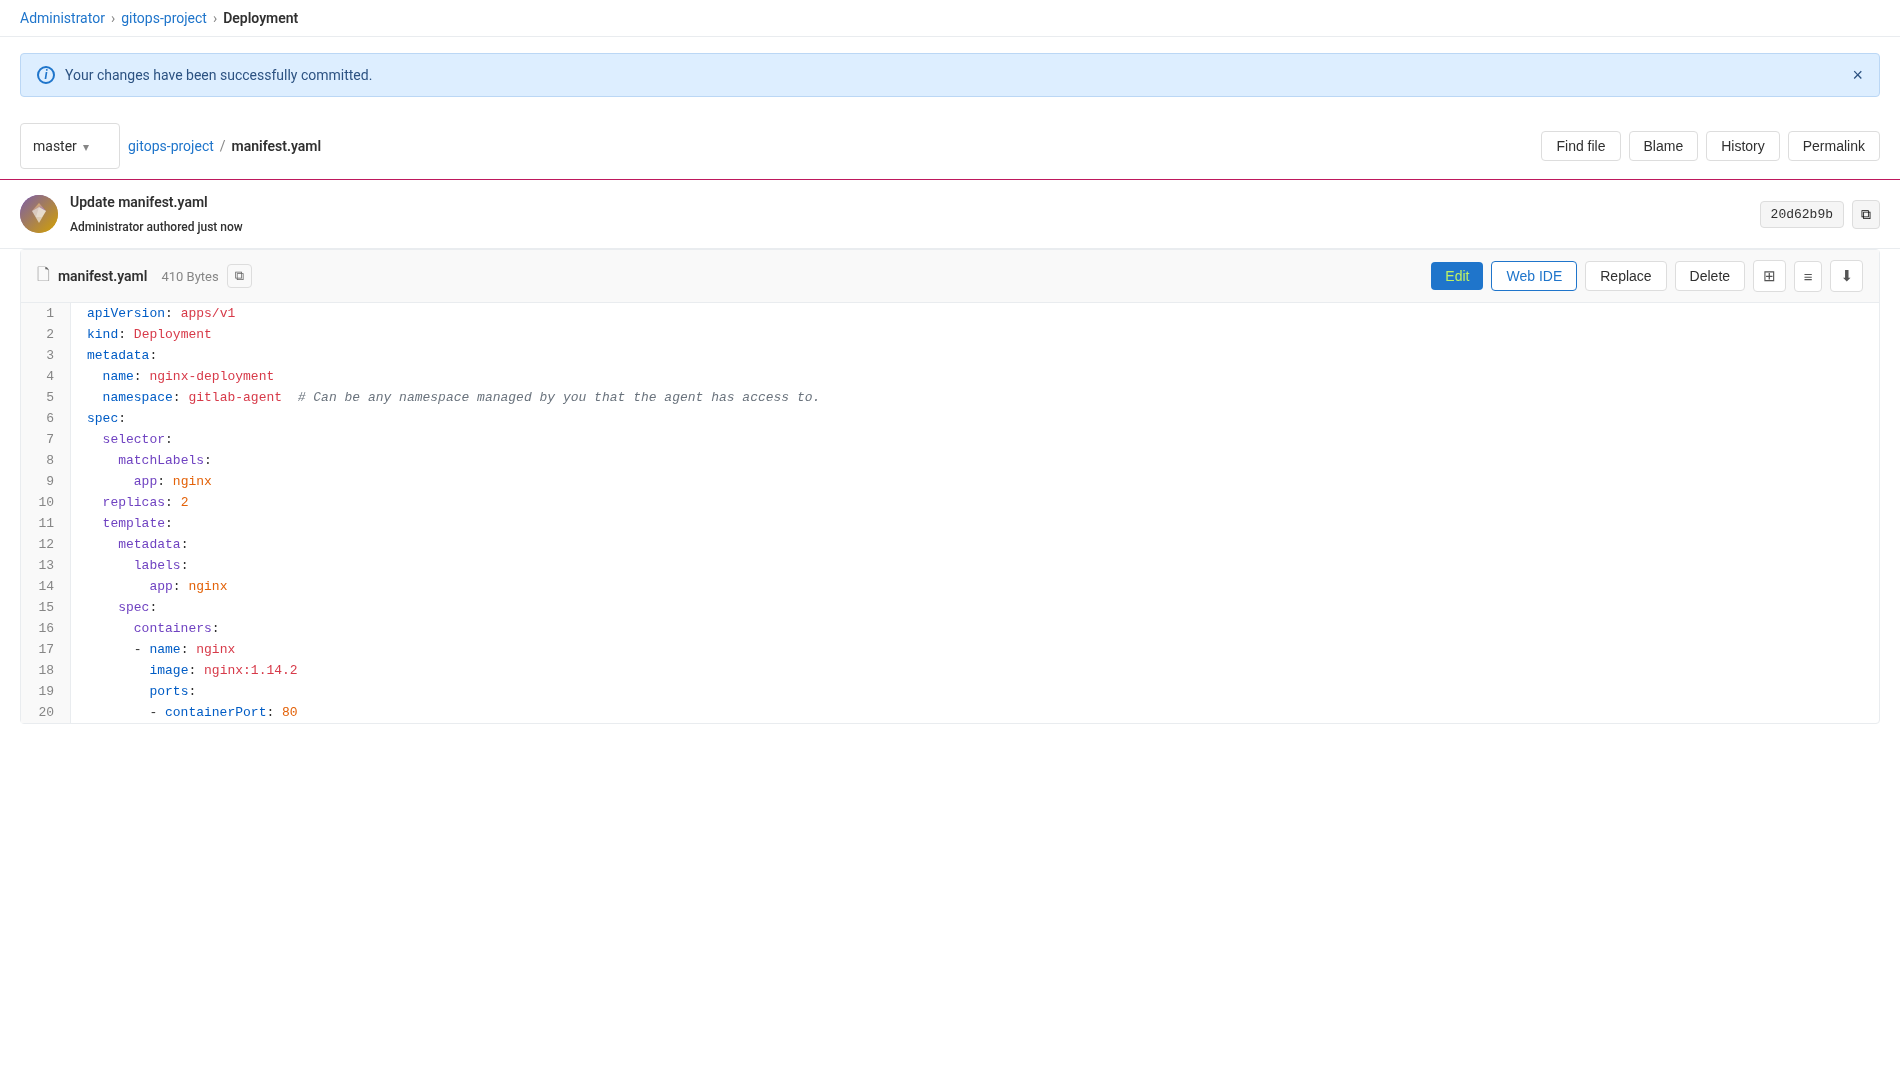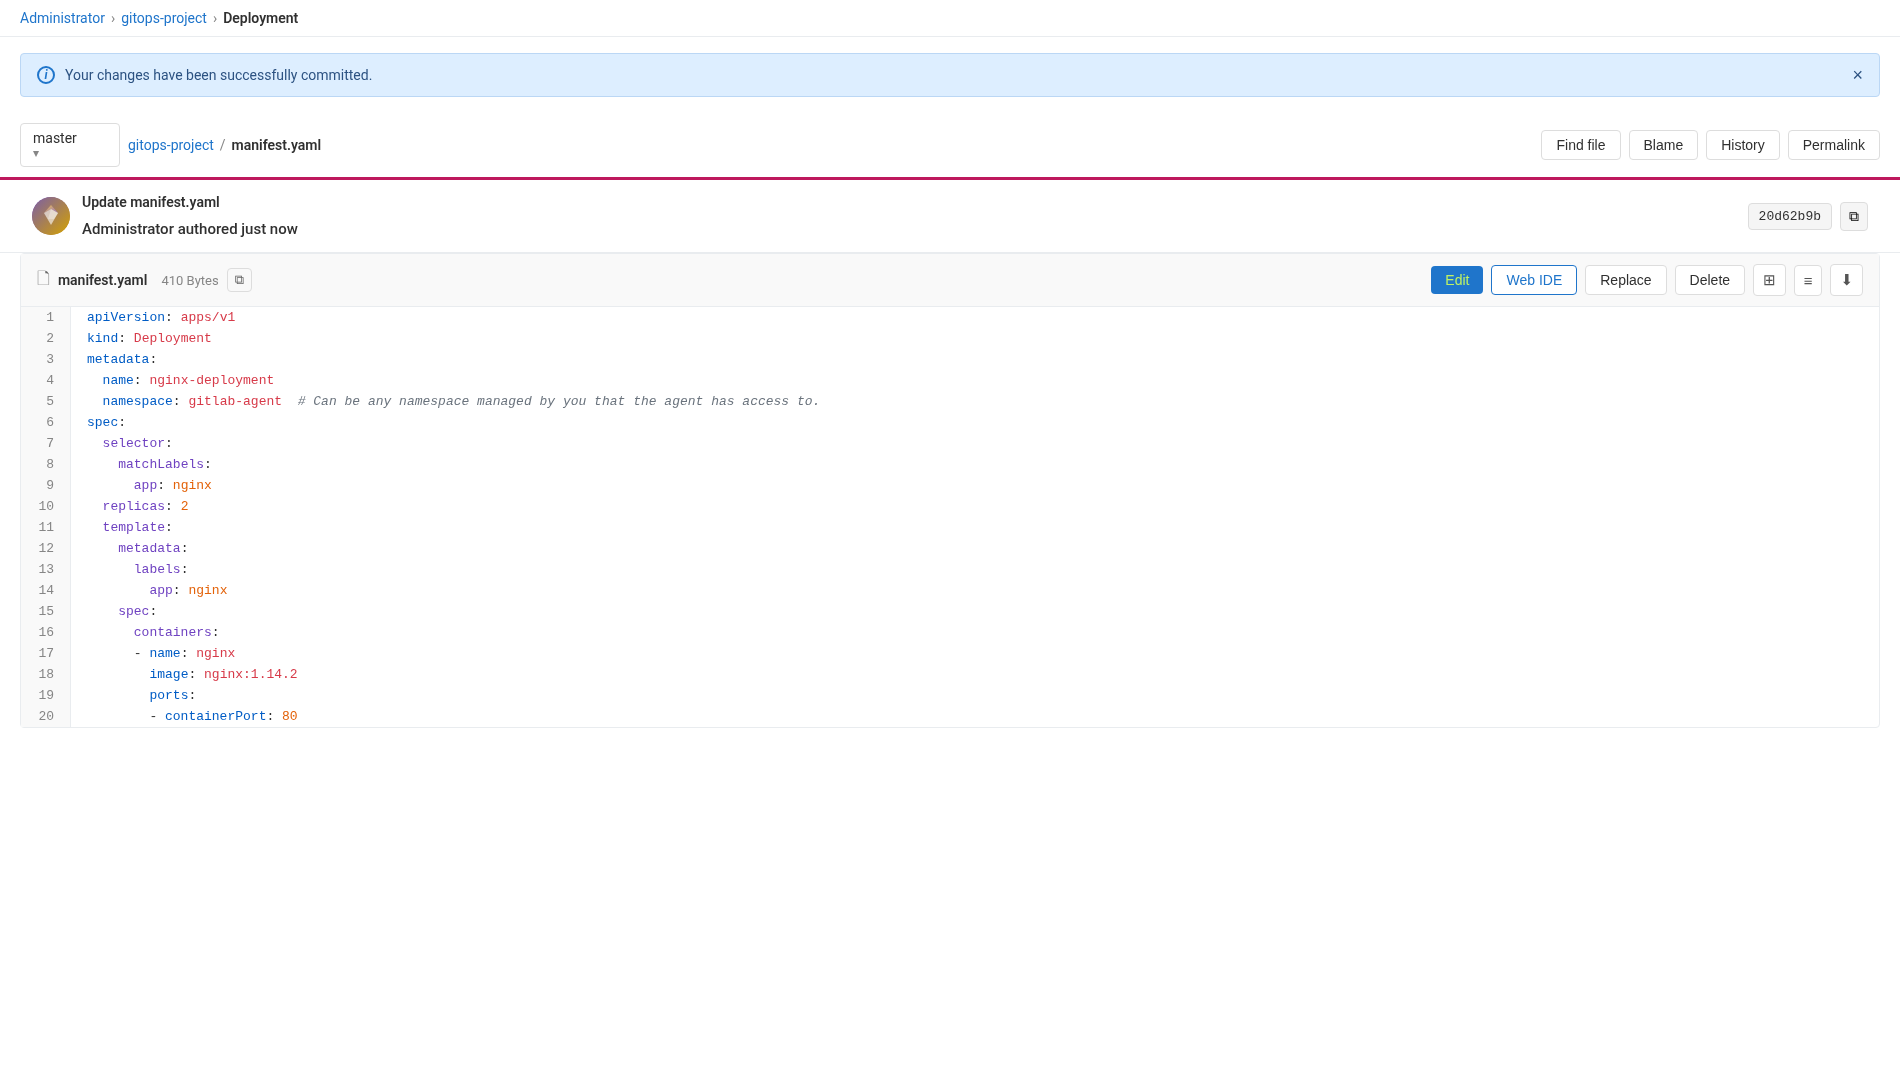--- a/index.html
+++ b/index.html
@@ -67,29 +67,28 @@
       padding: 10px 20px;
       margin: 0 0 0 0;
     }
     .file-header-left {
       display: flex;
       align-items: center;
       gap: 8px;
     }
     .branch-select {
       display: flex;
-      align-items: flex-start;
-      border: 1px solid #ddd;
-      border-radius: 4px;
-      padding: 6px 12px;
+      align-items: flex-end;
+      border: 1px solid #ddd;
+      border-radius: 4px;
+      padding: 14px 12px;
       background: #fff;
       cursor: pointer;
       font-size: 14px;
       min-width: 100px;
-      flex-direction: column;
     }
     .branch-select span { margin-right: 6px; }
     .branch-chevron { color: #868686; font-size: 12px; }
     .file-path {
       display: flex;
       align-items: center;
       gap: 4px;
       font-size: 14px;
     }
     .file-path a { color: #1f75cb; text-decoration: none; }
@@ -108,22 +107,22 @@
       font-size: 14px;
       color: #303030;
       white-space: nowrap;
     }
 
     
     .commit-info {
       display: flex;
       align-items: center;
       justify-content: space-between;
-      padding: 14px 32px;
-      border-top: 3px solid #be185d;
+      padding: 14px 20px;
+      border-top: 1px solid #be185d;
       border-bottom: 1px solid #e9ecef;
       background: #fff;
       margin: 0 0 0 0;
     }
     .commit-left {
       display: flex;
       align-items: center;
       gap: 12px;
     }
     .avatar {
@@ -136,21 +135,21 @@
       justify-content: center;
       position: relative;
       overflow: hidden;
     }
     .commit-message {
       font-weight: 600;
       font-size: 14px;
       color: #303030;
     }
     .commit-meta {
-      font-size: 15px;
+      font-size: 12px;
       color: #666;
       margin-top: 10px;
     }
     .commit-meta span { color: #303030; font-weight: 500; }
     .commit-right {
       display: flex;
       align-items: center;
       gap: 8px;
     }
     .commit-hash {

